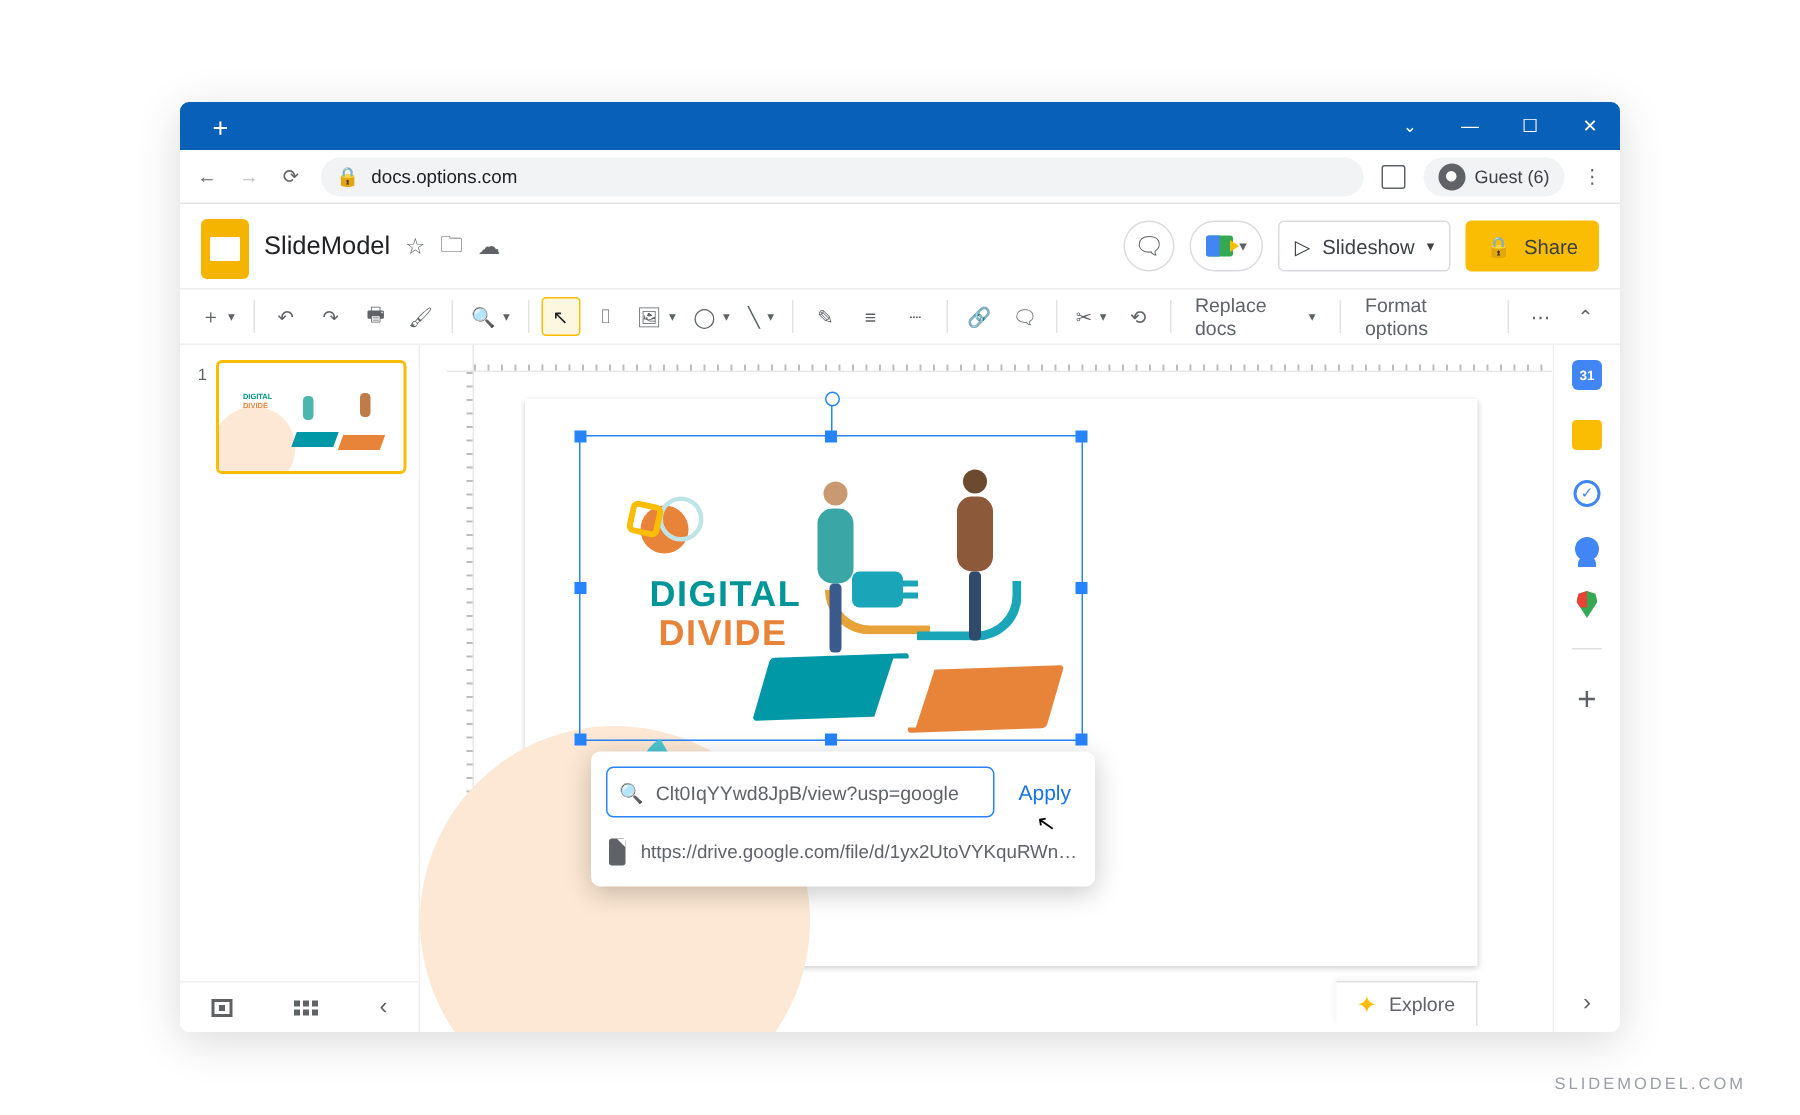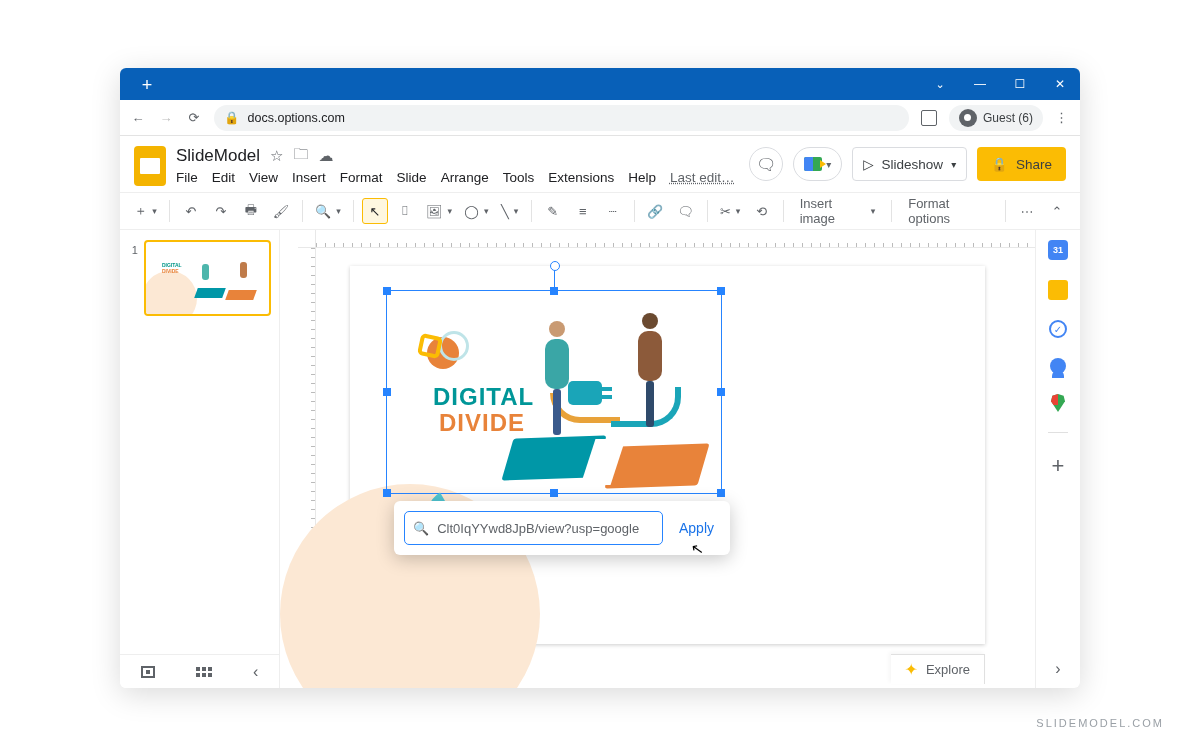--- a/index.html
+++ b/index.html
@@ -291,33 +291,20 @@
 
   <div class="app-header">
     <div class="slides-logo"></div>
     <div class="doc-meta">
       <div class="doc-title-row">
         <span>SlideModel</span>
         <span class="meta-ico">☆</span>
         <span class="meta-ico">🗀</span>
         <span class="meta-ico">☁</span>
       </div>
-      <div class="menubar">
-        <span>File</span>
-        <span>Edit</span>
-        <span>View</span>
-        <span>Insert</span>
-        <span>Format</span>
-        <span>Slide</span>
-        <span>Arrange</span>
-        <span>Tools</span>
-        <span>Extensions</span>
-        <span>Help</span>
-        <span class="last-edit">Last edit…</span>
-      </div>
     </div>
     <div class="header-actions">
       <div class="icon-btn bordered">
           <span>🗨</span>
         </div>
       <div class="meet-btn">
         <span class="meet-glyph"></span>
         <span style="font-size:10px;color:#5f6368;">▾</span>
       </div>
       <div class="slideshow-btn">
@@ -352,21 +339,21 @@
     <div class="tb-btn">≡</div>
     <div class="tb-btn">┈</div>
     <div class="tb-sep"></div>
     <div class="tb-btn">🔗</div>
     <div class="tb-btn">🗨</div>
     <div class="tb-sep"></div>
     <div class="tb-btn tb-chev">✂</div>
     <div class="tb-btn">⟲</div>
     <div class="tb-sep"></div>
     <div class="tb-btn tb-text-btn tb-chev">
-        <span>Insert image</span>
+        <span>Replace docs</span>
       </div>
     <div class="tb-sep"></div>
     <div class="tb-btn tb-text-btn">
         <span>Format options</span>
       </div>
     <div class="tb-sep"></div>
     <div class="tb-btn">⋯</div>
     <div class="tb-btn tb-right">⌃</div>
   </div>
 
@@ -452,20 +439,24 @@
           <div class="popup-row1">
             <div class="search-field">
               <span>🔍</span>
               <span>Clt0IqYYwd8JpB/view?usp=google</span>
             </div>
             <div class="apply-btn">
               <span>Apply</span>
               <span class="cursor">↖</span>
             </div>
           </div>
+          <div class="popup-row2">
+            <span class="file-glyph"></span>
+            <span>https://drive.google.com/file/d/1yx2UtoVYKquRWn…</span>
+          </div>
         </div>
       </div>
 
       <div class="explore-chip">
         <span class="explore-star">✦</span>
         <span>Explore</span>
       </div>
     </div>
 
     <div class="sidepanel">

